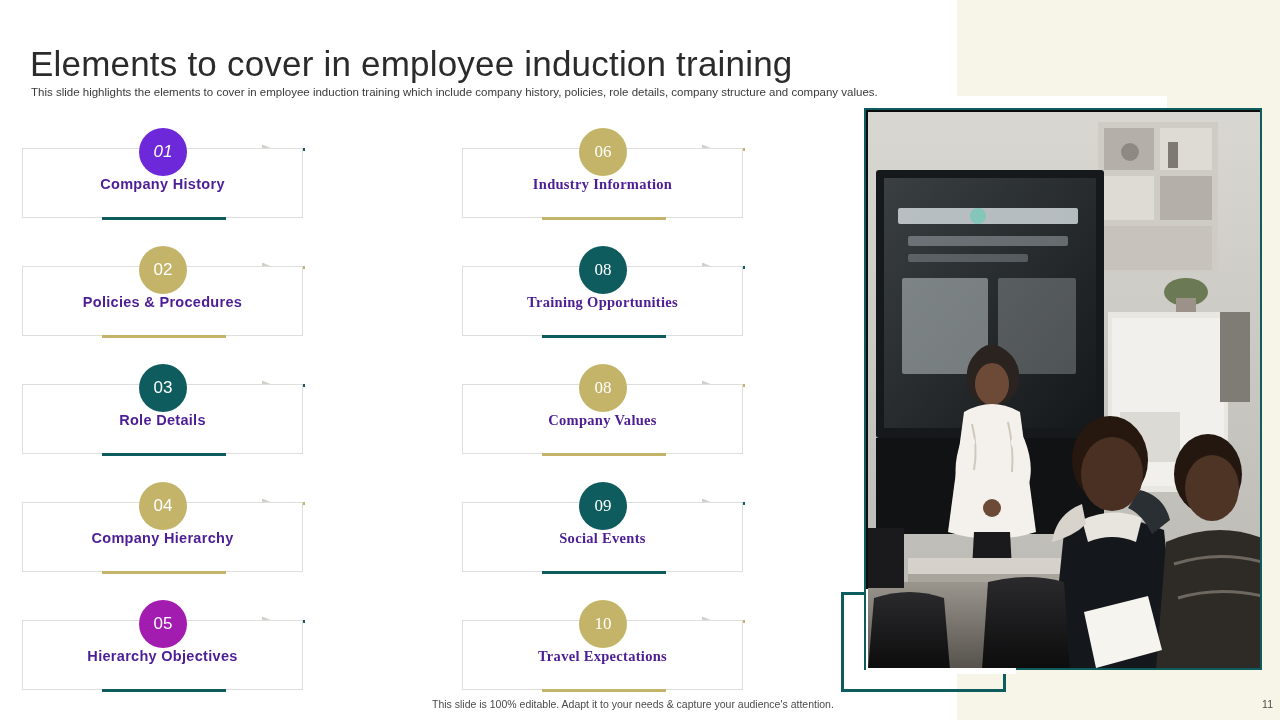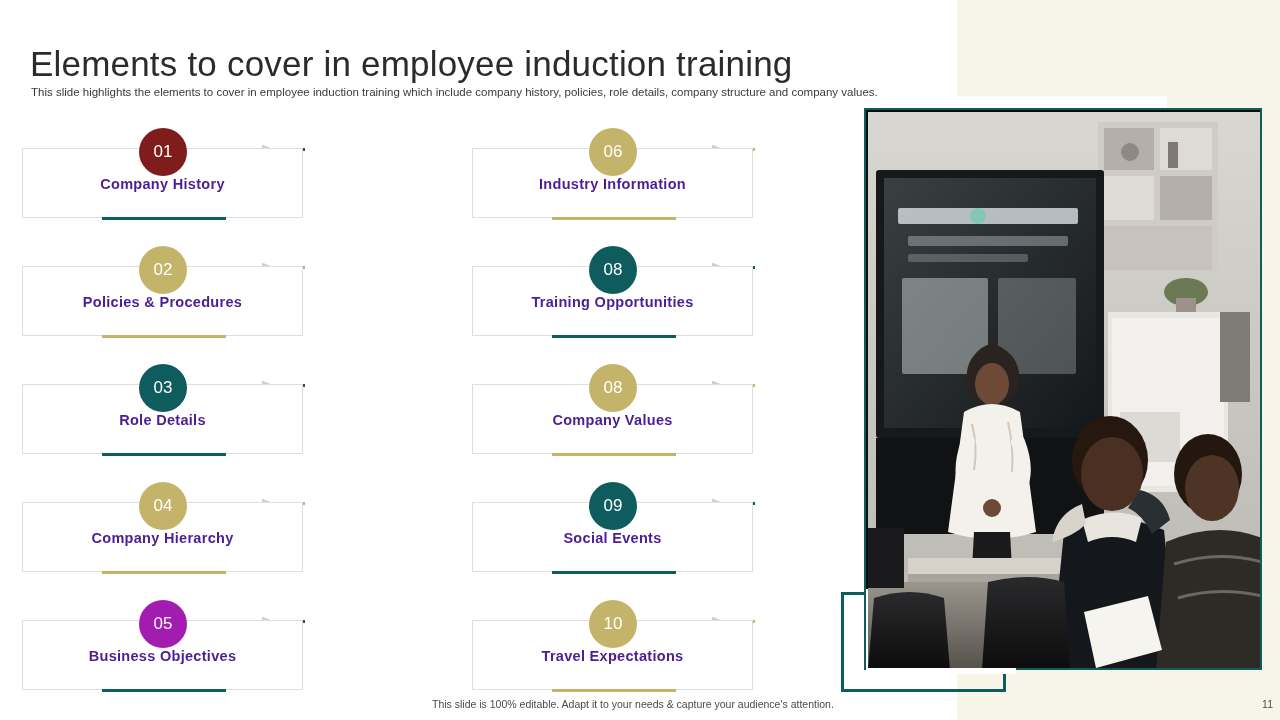--- a/index.html
+++ b/index.html
@@ -58,21 +58,21 @@
     font-weight: 400;
     white-space: nowrap;
   }
 
   
   .col {
     position: absolute;
     width: 285px;
   }
   .col-left { left: 22px; top: 128px; }
-  .col-right { left: 472px; top: 128px; }
+  .col-right { left: 462px; top: 128px; font-family: Liberation Serif, serif; }
 
   .card-wrap {
     position: relative;
     height: 118px;
   }
   .card {
     position: absolute;
     left: 0;
     top: 20px;
     width: 281px;
@@ -202,21 +202,21 @@
     <div class="card-wrap">
       <div class="arrow">
         <svg width="62" height="10" viewBox="0 0 62 10">
           <line x1="0" y1="5" x2="50" y2="5" stroke="#d3d0c9" stroke-width="2"></line>
           <polygon points="50,0.5 61,5 50,9.5" fill="#d3d0c9"></polygon>
         </svg>
       </div>
       <div class="card-top-bar" style="background: rgb(15, 92, 94);"></div>
       <div class="card"></div>
       <div class="card-bottom-bar" style="background: rgb(15, 92, 94);"></div>
-      <div class="badge" style="background: #7f1d1d;">01</div>
+      <div class="badge" style="background: #6d28d9; font-style: italic;">01</div>
       <div class="card-label">Company History</div>
     </div>
     <div class="card-wrap">
       <div class="arrow">
         <svg width="62" height="10" viewBox="0 0 62 10">
           <line x1="0" y1="5" x2="50" y2="5" stroke="#d3d0c9" stroke-width="2"></line>
           <polygon points="50,0.5 61,5 50,9.5" fill="#d3d0c9"></polygon>
         </svg>
       </div>
       <div class="card-top-bar" style="background: rgb(196, 180, 106);"></div>
@@ -255,21 +255,21 @@
       <div class="arrow">
         <svg width="62" height="10" viewBox="0 0 62 10">
           <line x1="0" y1="5" x2="50" y2="5" stroke="#d3d0c9" stroke-width="2"></line>
           <polygon points="50,0.5 61,5 50,9.5" fill="#d3d0c9"></polygon>
         </svg>
       </div>
       <div class="card-top-bar" style="background: rgb(15, 92, 94);"></div>
       <div class="card"></div>
       <div class="card-bottom-bar" style="background: rgb(15, 92, 94);"></div>
       <div class="badge" style="background: #a21caf;">05</div>
-      <div class="card-label">Business Objectives</div>
+      <div class="card-label">Hierarchy Objectives</div>
     </div>
   </div>
 <div class="col col-right" id="col-right">
     <div class="card-wrap">
       <div class="arrow">
         <svg width="62" height="10" viewBox="0 0 62 10">
           <line x1="0" y1="5" x2="50" y2="5" stroke="#d3d0c9" stroke-width="2"></line>
           <polygon points="50,0.5 61,5 50,9.5" fill="#d3d0c9"></polygon>
         </svg>
       </div>

